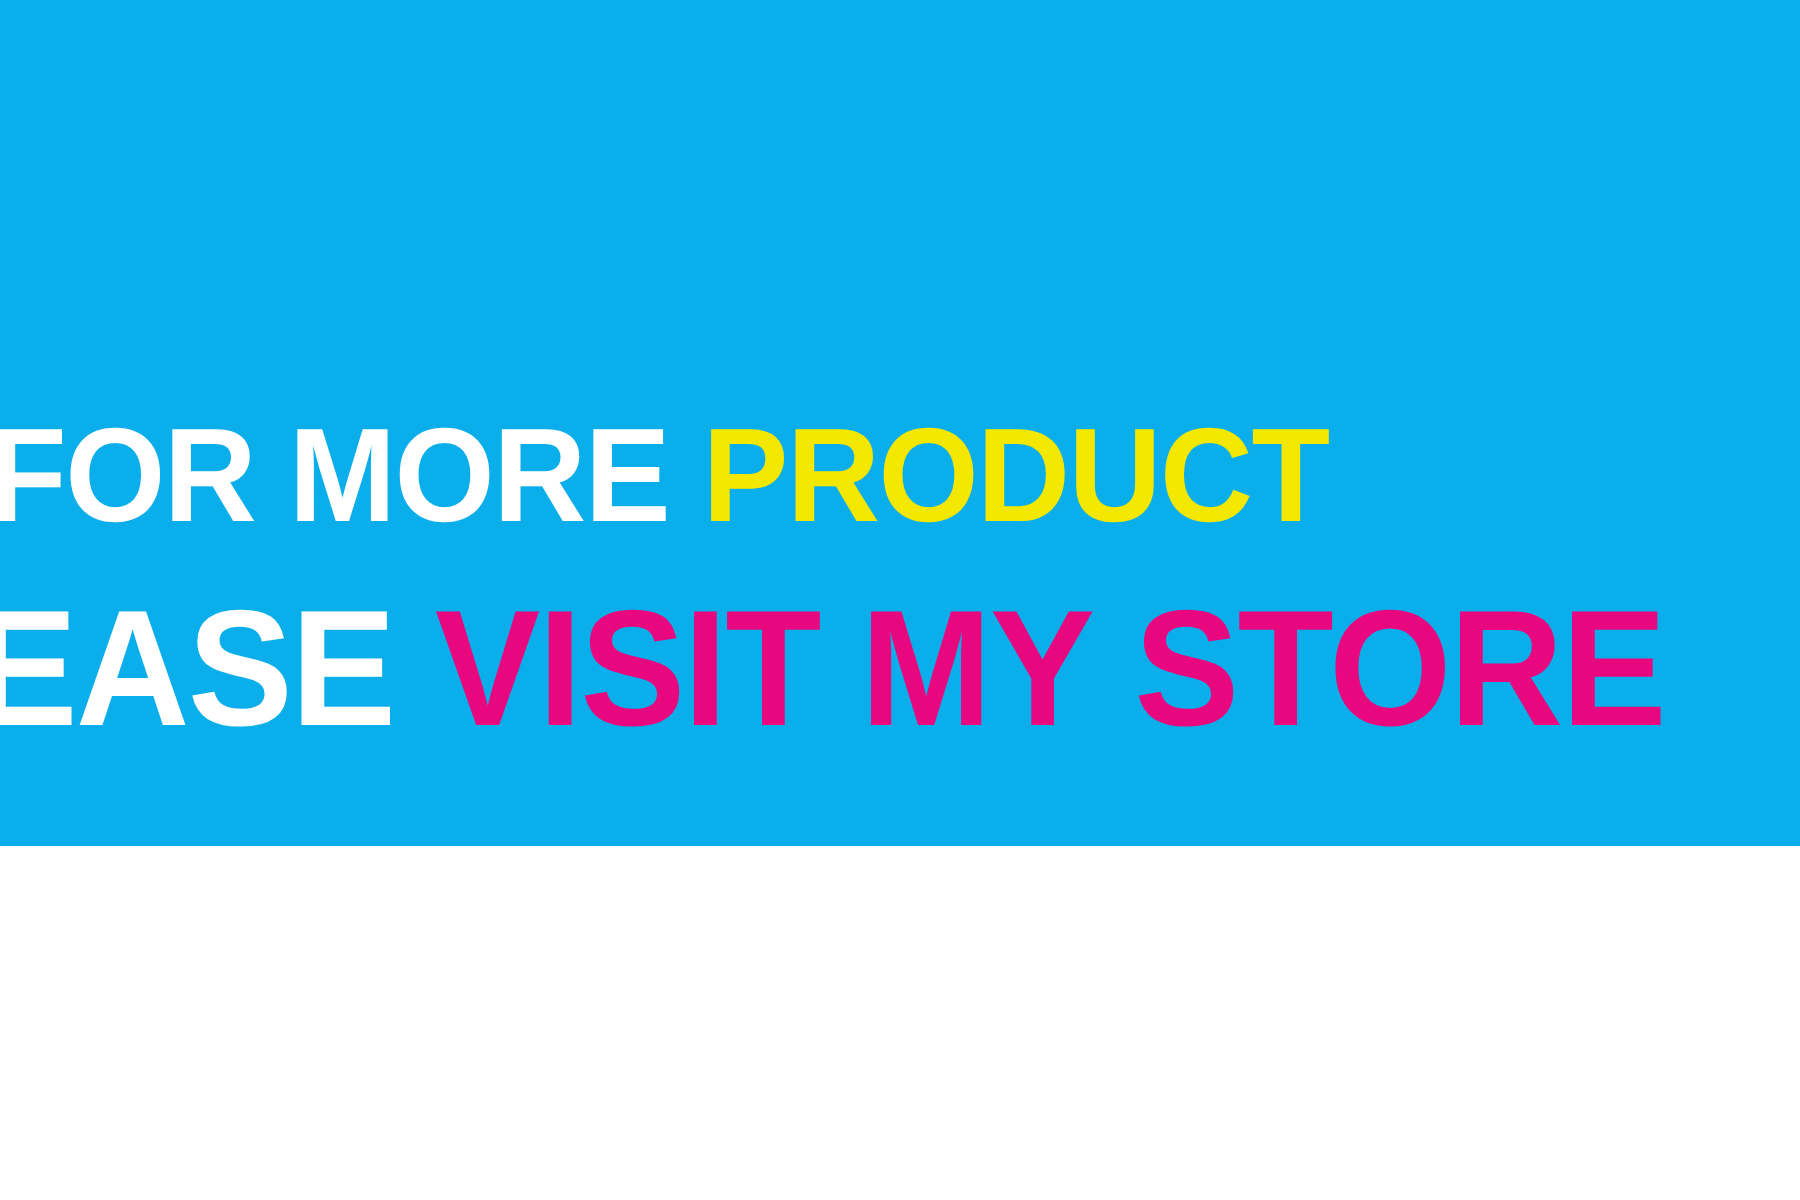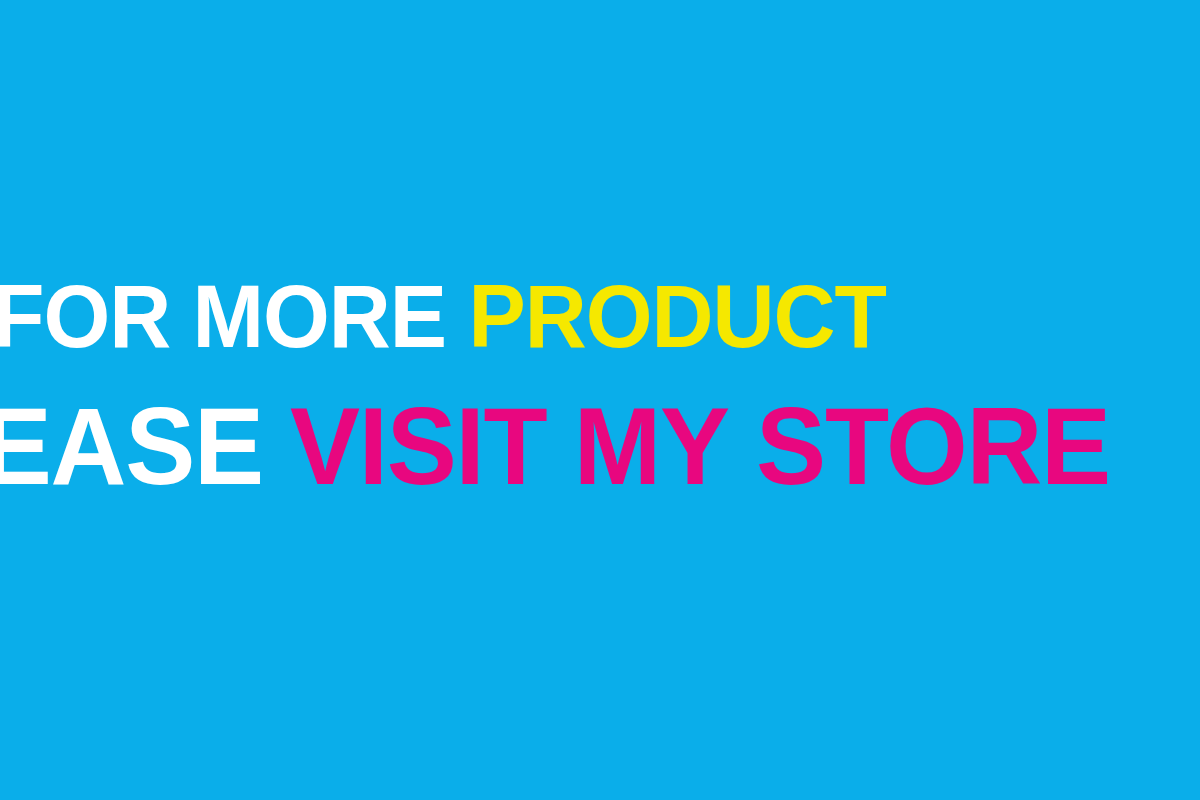--- a/index.html
+++ b/index.html
@@ -10,21 +10,21 @@
   body {
     width: 1200px;
     height: 800px;
     overflow: hidden;
     font-family: "Liberation Sans", sans-serif;
   }
 
   #banner {
     position: relative;
     width: 1200px;
-    height: 800px;
+    height: 564px;
     overflow: hidden;
     background: #0aaeea;
   }
 
   
   .headline-block {
     position: absolute;
     left: 0;
     top: 0;
     width: 1200px;

